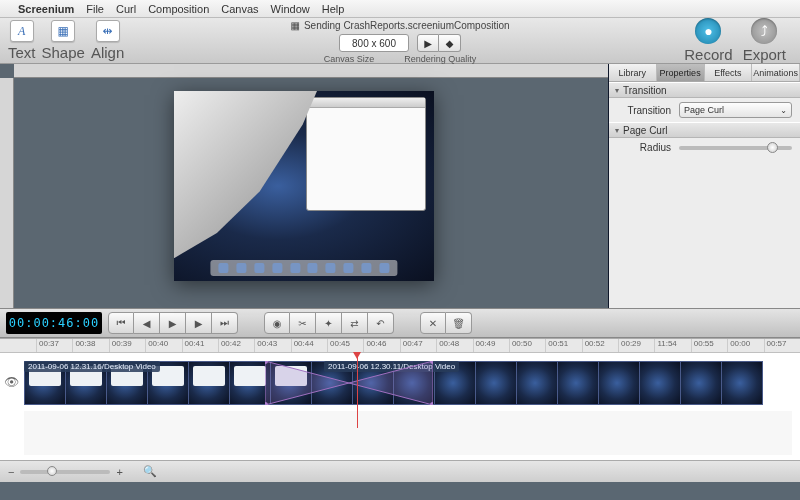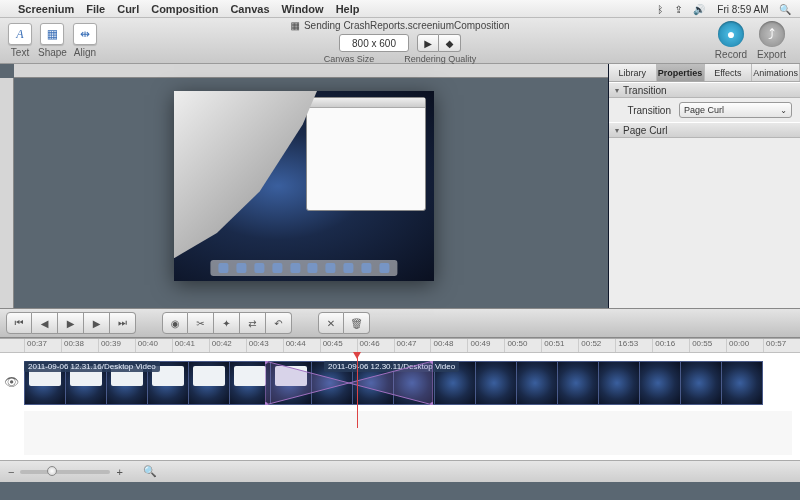--- a/index.html
+++ b/index.html
@@ -1,25 +1,25 @@
 <!DOCTYPE html>
 <html><head>
 <meta charset="utf-8">
 <style>
 * { box-sizing: border-box; margin: 0; padding: 0; font-family: "Lucida Grande", "Helvetica Neue", sans-serif; }
 body { width: 800px; height: 500px; overflow: hidden; background: #5a6772; font-size: 11px; color: #333; }
 .menubar { height: 18px; background: linear-gradient(#f7f7f7,#e6e6e6); display:flex; align-items:center; padding:0 8px; border-bottom:1px solid #bbb; font-size:11px; }
 .menubar .apple { font-size:12px; margin-right:10px; }
-.menubar .mitem { margin-right:12px; cursor:default;font-weight:bold; }
+.menubar .mitem { margin-right:12px; cursor:default; }
 .menubar .spacer { flex:1; }
 .menubar .right span { margin-left:8px; font-size:10px; }
 .toolbar { height: 46px; background: linear-gradient(#e8e8e8,#c9c9c9); border-bottom:1px solid #9a9a9a; display:flex; align-items:center; padding:0 8px; position:relative; }
 .tb-group { display:flex; flex-direction:column; align-items:center; margin-right:6px; }
 .tb-icon { width:24px; height:22px; background:#fff; border:1px solid #aaa; border-radius:3px; display:flex; align-items:center; justify-content:center; font-size:12px; color:#3a6fb7; box-shadow:0 1px 1px rgba(0,0,0,.15);}
-.tb-label { font-size:10px; color:#555; margin-top:2px; }
+.tb-label { font-size:15px; color:#555; margin-top:2px; }
 .docname { position:absolute; left:50%; transform:translateX(-50%); top:2px; font-size:10px; color:#444; display:flex; align-items:center; gap:4px;}
 .center-ctl { position:absolute; left:50%; transform:translateX(-50%); top:16px; display:flex; align-items:center; gap:8px;}
 .sizebox { width:70px; height:18px; background:#fff; border:1px solid #999; border-radius:3px; font-size:10px; display:flex;align-items:center;justify-content:center; }
 .seg { display:flex; }
 .seg .sbtn { width:22px; height:18px; border:1px solid #999; background:linear-gradient(#fdfdfd,#e2e2e2); display:flex;align-items:center;justify-content:center; font-size:10px;}
 .seg .sbtn:first-child { border-radius:3px 0 0 3px; }
 .seg .sbtn:last-child { border-radius:0 3px 3px 0; border-left:none; }
 .center-lbls { position:absolute; left:50%; transform:translateX(-50%); top:36px; display:flex; gap:30px; font-size:9px; color:#555;}
 .tb-right { margin-left:auto; display:flex; gap:4px; }
 .tb-circle { width:26px; height:26px; border-radius:50%; display:flex; align-items:center; justify-content:center; color:#fff; font-size:14px; box-shadow:inset 0 1px 2px rgba(0,0,0,.3);}
@@ -33,38 +33,38 @@
 .canvas { width:260px; height:190px; background:#10182a; position:relative; box-shadow:0 4px 20px rgba(0,0,0,.5); overflow:hidden; }
 .canvas::before { content:""; position:absolute; inset:0; background: radial-gradient(ellipse at 40% 50%, #3a5f9e 0%, #1a2a4a 40%, #0a1020 100%);}
 .curl { position:absolute; top:0; left:0; width:55%; height:88%; background:linear-gradient(135deg,#eee 0%, #bbb 50%, #888 100%); clip-path: polygon(0 0, 100% 0, 90% 20%, 60% 60%, 30% 85%, 0 100%); box-shadow:4px 4px 18px rgba(0,0,0,.6);}
 .window1 { position:absolute; top:6px; right:8px; width:46%; height:60%; background:#fafafa; border:1px solid #888; border-radius:3px; }
 .window1 .hdr { height:10px; background:linear-gradient(#eee,#ccc); border-bottom:1px solid #aaa;}
 .dock { position:absolute; bottom:5px; left:50%; transform:translateX(-50%); width:72%; height:16px; background:rgba(220,220,220,.55); border-radius:3px; display:flex; align-items:center; justify-content:space-around; padding:0 4px;}
 .dock i { width:10px; height:10px; border-radius:2px; background:#7795c4; }
 .inspector { width:192px; background:#ededed; border-left:1px solid #0f172a; display:flex; flex-direction:column; }
 .insp-tabs { display:flex; height:18px; background:linear-gradient(#f2f2f2,#d6d6d6); border-bottom:1px solid #aaa; font-size:9px;}
 .insp-tabs .t { flex:1; display:flex; align-items:center; justify-content:center; border-right:1px solid #bbb; cursor:default;}
-.insp-tabs .t.active { background:linear-gradient(#bfbfbf,#9f9f9f); color:#222; font-weight:bold;}
+.insp-tabs .t.active { background:linear-gradient(#bfbfbf,#9f9f9f); color:#222; font-weight:normal;}
 .section-hdr { height:16px; background:linear-gradient(#e8e8e8,#d0d0d0); border-top:1px solid #fff; border-bottom:1px solid #b5b5b5; display:flex; align-items:center; padding-left:6px; font-size:10px; color:#333;}
 .section-hdr::before { content:"▾"; font-size:8px; margin-right:4px; color:#666;}
 .field-row { display:flex; align-items:center; padding:4px 8px; font-size:10px; }
 .field-row .lbl { width:54px; text-align:right; margin-right:8px; color:#333;}
 .select { flex:1; height:16px; background:linear-gradient(#fdfdfd,#e5e5e5); border:1px solid #999; border-radius:3px; font-size:9px; display:flex; align-items:center; padding:0 4px; position:relative;}
 .select::after { content:"⌄"; position:absolute; right:4px; font-size:8px;}
 .slider { flex:1; height:4px; background:#bbb; border-radius:2px; position:relative;}
 .slider .knob { position:absolute; top:-4px; width:11px; height:11px; border-radius:50%; background:radial-gradient(#fff,#ccc); border:1px solid #888;}
 .transport { height:30px; background:linear-gradient(#e4e4e4,#c0c0c0); border-top:1px solid #888; border-bottom:1px solid #888; display:flex; align-items:center; padding:0 6px; gap:6px;}
 .tc { width:96px; height:22px; background:#000; color:#2bd0ff; font-family:monospace; font-size:12px; display:flex; align-items:center; justify-content:center; letter-spacing:1px; border-radius:2px;}
 .btngrp { display:flex; }
 .tbtn { width:26px; height:22px; background:linear-gradient(#fbfbfb,#d9d9d9); border:1px solid #999; display:flex; align-items:center; justify-content:center; font-size:10px; color:#555;}
 .btngrp .tbtn:first-child { border-radius:4px 0 0 4px;}
 .btngrp .tbtn:last-child { border-radius:0 4px 4px 0;}
 .btngrp .tbtn + .tbtn { border-left:none;}
 .timeline { height:144px; background:#f2f2f2; border-top:1px solid #aaa; display:flex; flex-direction:column;}
-.time-ruler { height:14px; background:#e8e8e8; border-bottom:1px solid #c0c0c0; display:flex; font-size:8px; color:#666; padding-left:24px; position:relative;}
+.time-ruler { height:14px; background:#e8e8e8; border-bottom:1px solid #c0c0c0; display:flex; font-size:8px; color:#666; padding-left:36px; position:relative;}
 .time-ruler span { flex:1; border-left:1px solid #ccc; padding-left:2px;}
 .track-area { flex:1; position:relative; background:#fff; }
 .track1 { position:absolute; top:8px; left:24px; height:28px; display:flex;text-align:right; }
 .thumb { width:42px; height:44px; background:#1a2a4a; border:1px solid #495a8a; margin-right:-1px; position:relative; overflow:hidden;}
 .thumb::before { content:""; position:absolute; inset:0; background:radial-gradient(ellipse at 45% 50%, #3a5f9e 0%, #1a2a4a 55%, #0a1020 100%);}
 .thumb.light::after { content:""; position:absolute; top:4px; left:4px; right:4px; height:20px; background:#eef2f5; border-radius:2px;}
 .clip-label { position:absolute; top:0; left:0; background:rgba(40,60,90,.85); color:#e8f0ff; font-size:8px; padding:1px 4px; border-radius:2px; z-index:3; white-space:nowrap;}
 .track2 { position:absolute; top:58px; left:24px; right:8px; height:44px; background:#f7f7f7;}
 .playhead { position:absolute; top:0; bottom:32px; width:1px; background:#d44; left:400px; z-index:5;}
 .playhead::before { content:""; position:absolute; top:-1px; left:-4px; width:0; height:0; border-left:4px solid transparent; border-right:4px solid transparent; border-top:7px solid #d44;}
@@ -81,27 +81,20 @@
 <div class="menubar">
   <span class="apple"></span>
   <span class="mitem" style="font-weight:bold">Screenium</span>
   <span class="mitem">File</span>
   <span class="mitem">Curl</span>
   <span class="mitem">Composition</span>
   <span class="mitem">Canvas</span>
   <span class="mitem">Window</span>
   <span class="mitem">Help</span>
   <span class="spacer"></span>
-  <span class="right">
-    <span>ᛒ</span>
-    <span>⇪</span>
-    <span>🔊</span>
-    <span>Fri 8:59 AM</span>
-    <span>🔍</span>
-  </span>
 </div>
 
 <div class="toolbar">
   <div class="tb-group">
     <div class="tb-icon">
         <i style="font-style:italic;font-family:serif;">A</i>
       </div>
     <div class="tb-label">Text</div>
   </div>
   <div class="tb-group">
@@ -171,24 +164,31 @@
       <div class="t active">Properties</div>
       <div class="t">Effects</div>
       <div class="t">Animations</div>
     </div>
     <div class="section-hdr">Transition</div>
     <div class="field-row">
       <div class="lbl">Transition</div>
       <div class="select">Page Curl</div>
     </div>
     <div class="section-hdr">Page Curl</div>
+    <div class="field-row">
+      <div class="lbl">Radius</div>
+      <div class="slider">
+          <div class="knob" id="radius-knob" style="left: 78%;"></div>
+        </div>
+    </div>
   </div>
 </div>
 
 <div class="transport">
+  <div class="tc">00:00:46:00</div>
   <div class="btngrp">
     <div class="tbtn">⏮</div>
     <div class="tbtn">◀</div>
     <div class="tbtn">▶</div>
     <div class="tbtn">▶</div>
     <div class="tbtn">⏭</div>
   </div>
   <div style="width:14px"></div>
   <div class="btngrp">
     <div class="tbtn">◉</div>
@@ -215,22 +215,22 @@
       <span>00:43</span>
       <span>00:44</span>
       <span>00:45</span>
       <span>00:46</span>
       <span>00:47</span>
       <span>00:48</span>
       <span>00:49</span>
       <span>00:50</span>
       <span>00:51</span>
       <span>00:52</span>
-      <span>16:53</span>
-      <span>00:16</span>
+      <span>00:29</span>
+      <span>11:54</span>
       <span>00:55</span>
       <span>00:00</span>
       <span>00:57</span>
     </div>
   <div class="track-area">
     <span class="eye">👁</span>
     <div class="track1" id="track1">
       <div class="clip-label" style="left:0">2011-09-06 12.31.16/Desktop Video</div>
       <div class="clip-label" style="left:300px">2011-09-06 12.30.11/Desktop Video</div>
     <div class="thumb light"></div>

